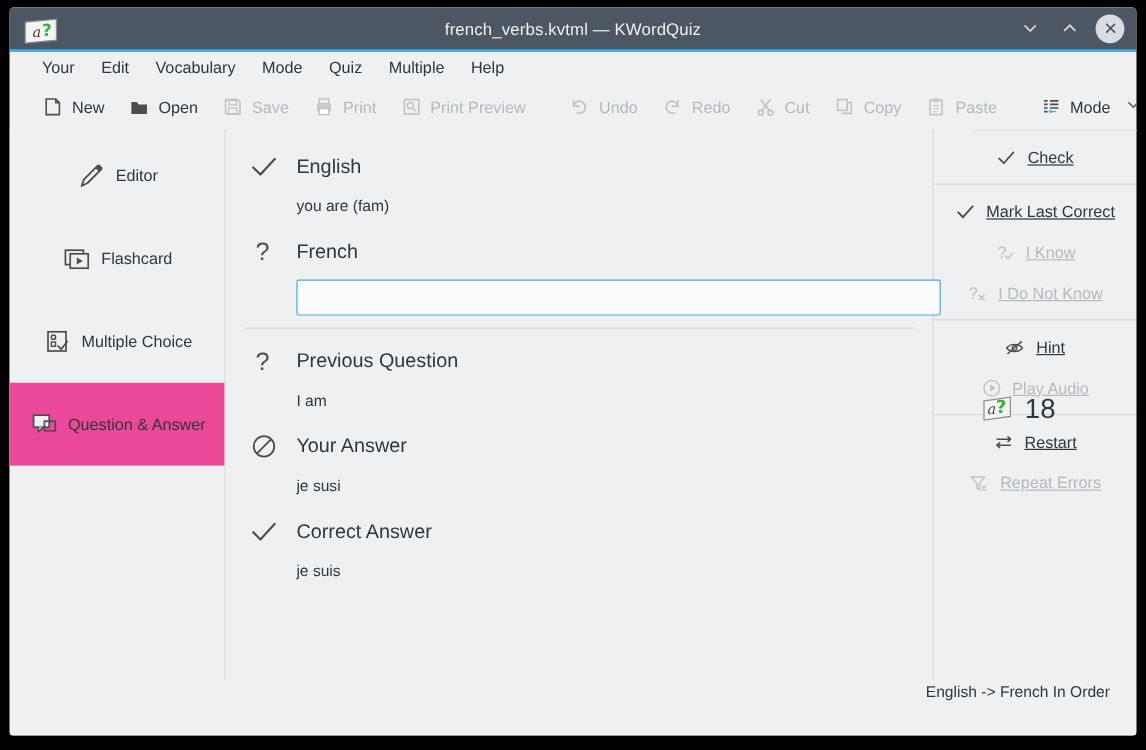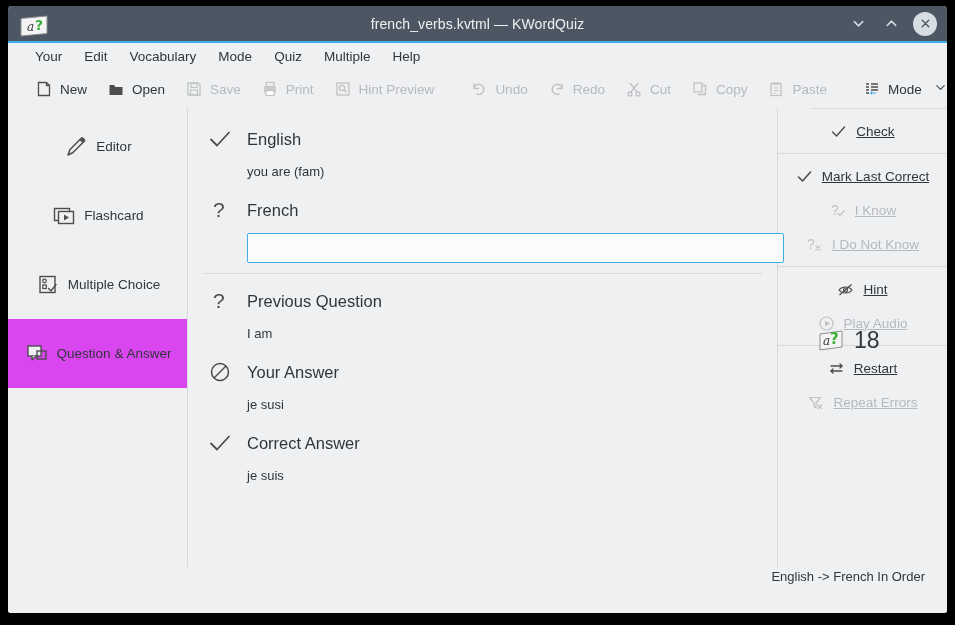--- a/index.html
+++ b/index.html
@@ -137,21 +137,21 @@
   .side-item {
     height: 69px;
     display: flex;
     flex-direction: row;
     align-items: center;
     justify-content: center;
     gap: 7px;
     color: #31363b;
     font-size: 13.5px;
   }
-  .side-item.selected { background: #d946ef; }
+  .side-item.selected { background: #ec4899; }
   .side-ico { width: 26px; height: 26px; display:block; }
 
   
   .main {
     flex: 1 1 auto;
     display: flex;
     min-width: 0;
     position: relative;
     padding: 0 0 0 0;
   }
@@ -348,21 +348,21 @@
     </div>
 
     <div class="tb-btn disabled">
       <span class="tb-ico">
         <svg viewBox="0 0 18 18" width="18" height="18">
             <rect x="3" y="3" width="12" height="12" fill="none" stroke="#c0c2c4" stroke-width="1.3"></rect>
             <circle cx="8" cy="8" r="2.6" fill="none" stroke="#c0c2c4" stroke-width="1.2"></circle>
             <path d="M10 10 L12.5 12.5" stroke="#c0c2c4" stroke-width="1.2"></path>
           </svg>
       </span>
-      <span>Hint Preview</span>
+      <span>Print Preview</span>
     </div>
 
     <div class="tb-sep"></div>
 
     <div class="tb-btn disabled">
       <span class="tb-ico">
         <svg viewBox="0 0 18 18" width="18" height="18">
             <path d="M4 8 A5 5 0 1 1 7 14" fill="none" stroke="#c0c2c4" stroke-width="1.4" stroke-linecap="round"></path>
             <path d="M4 4 v4.5 h4.5" fill="none" stroke="#c0c2c4" stroke-width="1.4" stroke-linecap="round" stroke-linejoin="round"></path>
           </svg>

